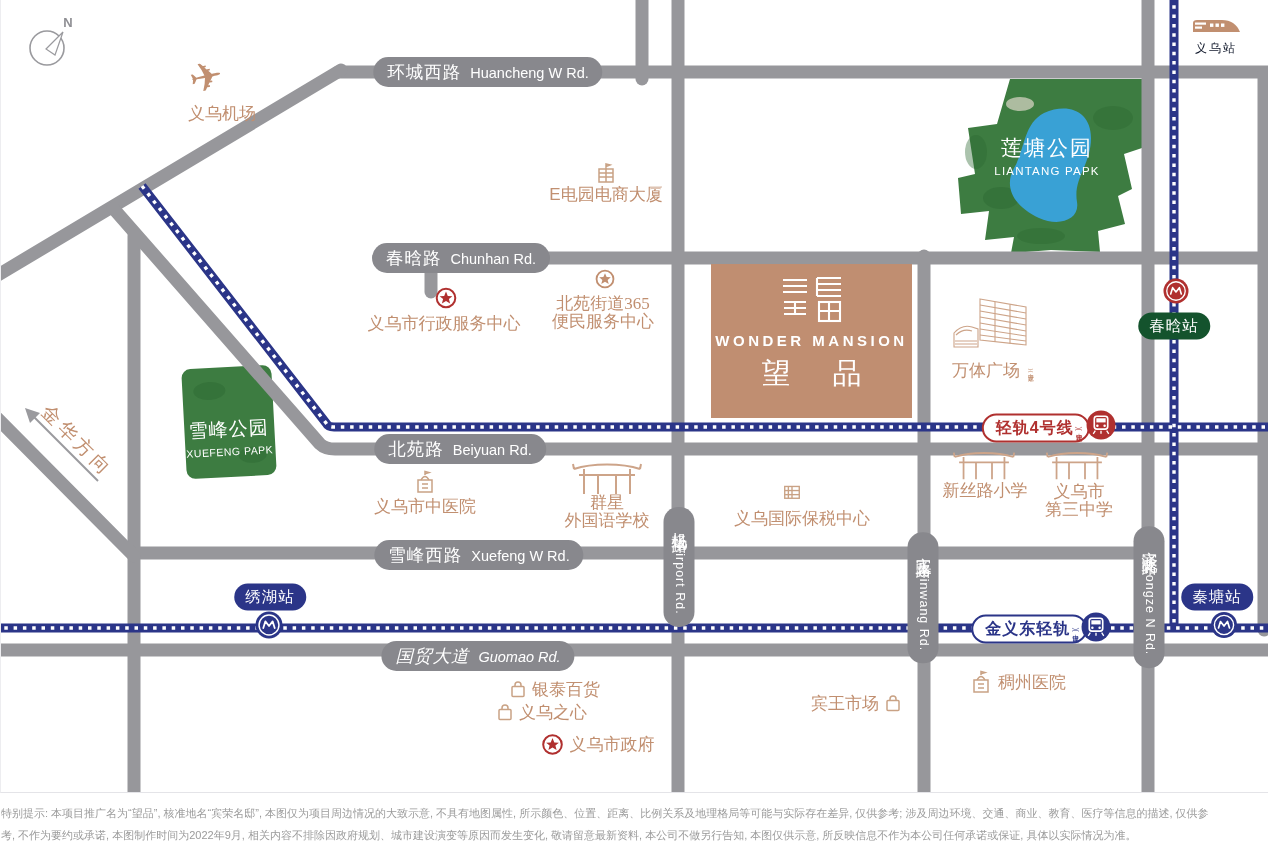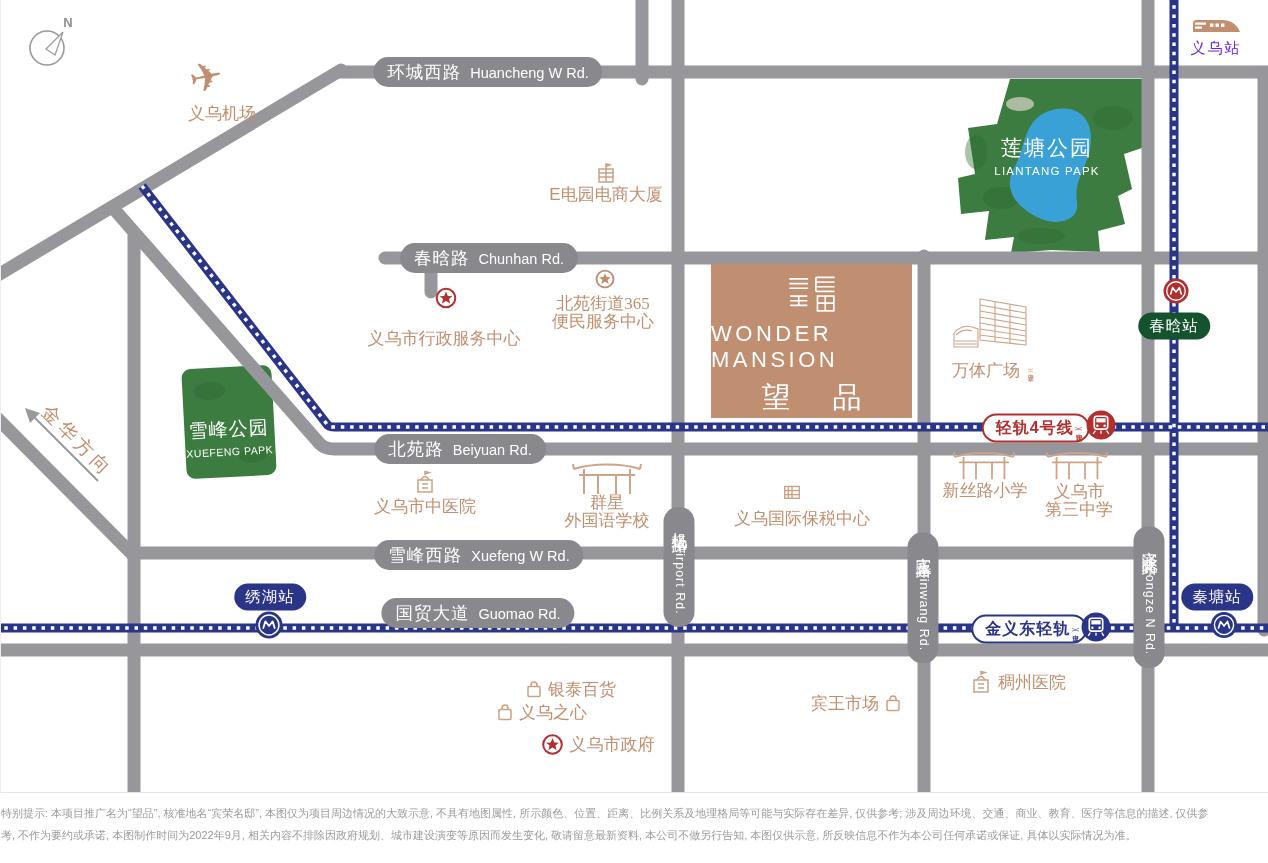--- a/index.html
+++ b/index.html
@@ -22,30 +22,30 @@
   .sta{color:#fff;border-radius:15px;padding:3px 11px;font-size:15.5px;white-space:nowrap;letter-spacing:1px;}
   .sta.blue{background:#2b3588;}
   .sta.red{background:#14532d;}
   .rbadge{background:#fff;border:2px solid;border-radius:16px;padding:2px 6px 2px 12px;
           font-size:16px;font-weight:700;white-space:nowrap;display:flex;align-items:center;letter-spacing:1px;text-align:center;}
   .rbadge.red{color:#b0302f;border-color:#b0302f;}
   .rbadge.blue{color:#2b3588;border-color:#2b3588;}
   .note-v{writing-mode:vertical-rl;font-size:6.5px;font-weight:400;line-height:1;margin-left:2px;letter-spacing:-1px;}
   .wonder{position:absolute;left:710px;top:264px;width:201px;height:154px;background:#c08e71;
           display:flex;flex-direction:column;align-items:center;color:#fff;z-index:3;}
-  .wonder .en{font-size:22px;letter-spacing:3.5px;margin-top:7px;}
+  .wonder .en{font-size:15px;letter-spacing:3.5px;margin-top:7px;font-weight:bold;}
   .wonder .zh{font-size:29px;letter-spacing:17px;padding-left:17px;margin-top:5px;font-weight:300;}
   .parktxt{color:#fff;text-align:center;white-space:nowrap;}
   .parktxt .zh{display:block;font-size:21px;letter-spacing:2px;}
   .parktxt .en{display:block;font-size:11.5px;letter-spacing:1.2px;margin-top:3px;}
   .parktxt.small .zh{font-size:19px;letter-spacing:1px;}
   .parktxt.small .en{font-size:10.5px;letter-spacing:0.5px;}
   .poi2 span{display:block;}
   .jinhua{color:#c18f70;font-size:19px;letter-spacing:4px;white-space:nowrap;}
-  .stationname{color:#6d28d9;font-size:15px;letter-spacing:2px;white-space:nowrap;}
+  .stationname{color:#0f172a;font-size:12px;letter-spacing:2px;white-space:nowrap;}
   .plane{font-size:40px;color:#c18f70;display:inline-block;transform:rotate(-12deg);line-height:1;}
   .disc{position:absolute;left:1px;top:802px;width:1267px;color:#9b9b9b;font-size:11px;
         line-height:22px;white-space:nowrap;overflow:hidden;z-index:2;}
 </style>
 </head>
 <body>
 
 <div class="stage">
  <div class="map">
 
@@ -119,33 +119,33 @@
       <rect x="24.5" y="9.5" width="3.4" height="3.4" fill="#fff"></rect>
       <rect x="30" y="9.5" width="3.4" height="3.4" fill="#fff"></rect>
     </svg>
   </div>
   <div class="abs stationname" style="left:1215px;top:48px;">义乌站</div>
 
   <div class="abs cap" style="left:487px;top:72px;">
     <span class="zh">环城西路</span>
     <span class="en">Huancheng W Rd.</span>
   </div>
-  <div class="abs cap" style="left:488px;top:258px;">
+  <div class="abs cap" style="left:460px;top:258px;">
     <span class="zh">春晗路</span>
     <span class="en">Chunhan Rd.</span>
   </div>
   <div class="abs cap" style="left:459px;top:449px;">
     <span class="zh">北苑路</span>
     <span class="en">Beiyuan Rd.</span>
   </div>
   <div class="abs cap" style="left:478px;top:555px;">
     <span class="zh">雪峰西路</span>
     <span class="en">Xuefeng W Rd.</span>
   </div>
-  <div class="abs cap" style="left:477px;top:613px;">
+  <div class="abs cap" style="left:477px;top:656px;font-style:italic;">
     <span class="zh">国贸大道</span>
     <span class="en">Guomao Rd.</span>
   </div>
 
   <div class="abs vcap" style="left:678px;top:567px;">
     <span class="zh">机场路</span>
     <span class="en">Airport Rd.</span>
   </div>
   <div class="abs vcap" style="left:922px;top:598px;">
     <span class="zh">宾王路</span>
@@ -177,21 +177,21 @@
     </svg>
   </div>
   <div class="abs poi" style="left:605px;top:195px;">E电园电商大厦</div>
 
   <div class="abs" style="left:445px;top:300px;">
     <svg width="22" height="22" viewBox="0 0 22 22">
       <circle cx="11" cy="11" r="9.3" fill="#fff" stroke="#b0302f" stroke-width="2"></circle>
       <polygon points="11,4.6 12.8,8.9 17.4,9.2 13.9,12.1 15.1,16.6 11,14 6.9,16.6 8.1,12.1 4.6,9.2 9.2,8.9" fill="#b0302f"></polygon>
     </svg>
   </div>
-  <div class="abs poi" style="left:443px;top:339px;font-family:Liberation Serif, serif;">义乌市行政服务中心</div>
+  <div class="abs poi" style="left:443px;top:324px;font-family:Liberation Serif, serif;">义乌市行政服务中心</div>
 
   <div class="abs" style="left:604px;top:281px;">
     <svg width="20" height="20" viewBox="0 0 22 22">
       <circle cx="11" cy="11" r="9.3" fill="#fff" stroke="#c18f70" stroke-width="2"></circle>
       <polygon points="11,4.6 12.8,8.9 17.4,9.2 13.9,12.1 15.1,16.6 11,14 6.9,16.6 8.1,12.1 4.6,9.2 9.2,8.9" fill="#c18f70"></polygon>
     </svg>
   </div>
   <div class="abs poi poi2" style="left:602px;top:313px;font-family:Liberation Serif, serif;">
     <span>北苑街道365</span>
     <span>便民服务中心</span>
@@ -330,21 +330,21 @@
 
   <div class="abs sta blue" style="left:1216px;top:597px;">秦塘站</div>
   <div class="abs" style="left:1223px;top:627px;">
     <svg width="27" height="27" viewBox="0 0 27 27">
       <circle cx="13.5" cy="13.5" r="13" fill="#2b3588"></circle>
       <circle cx="13.5" cy="13.5" r="9.6" fill="none" stroke="#fff" stroke-width="1.4"></circle>
       <path d="M8,16.5 L10,10 L13.5,14.5 L17,10 L19,16.5" fill="none" stroke="#fff" stroke-width="1.7" stroke-linejoin="round" stroke-linecap="round"></path>
     </svg>
   </div>
 
-  <div class="abs poirow" style="left:570px;top:689px;">
+  <div class="abs poirow" style="left:554px;top:689px;">
     <svg width="16" height="18" viewBox="0 0 16 18" stroke="#c9a285" stroke-width="1.5" fill="none">
       <rect x="2" y="6" width="12" height="10" rx="1"></rect>
           <path d="M5,6 V4.5 A3,3 0 0 1 11,4.5 V6"></path>
     </svg>
     <span>银泰百货</span>
   </div>
 
   <div class="abs poirow" style="left:541px;top:712px;">
     <svg width="16" height="18" viewBox="0 0 16 18" stroke="#c9a285" stroke-width="1.5" fill="none">
       <rect x="2" y="6" width="12" height="10" rx="1"></rect>

